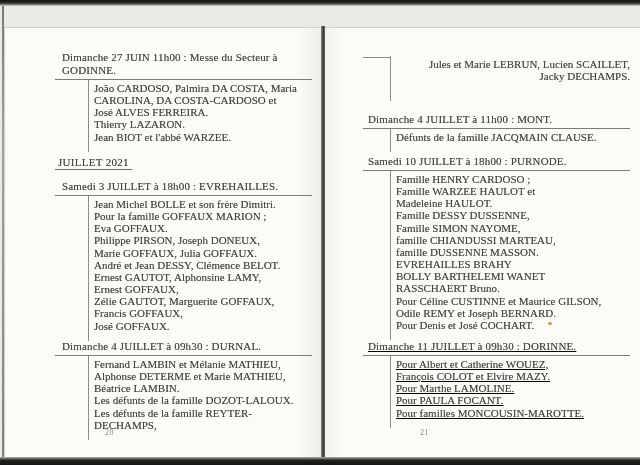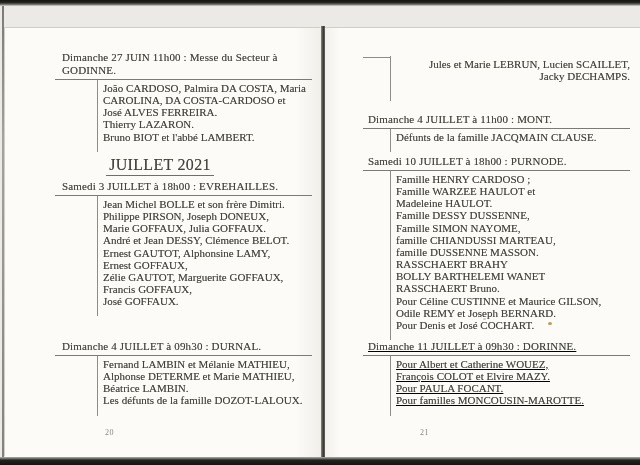--- a/index.html
+++ b/index.html
@@ -46,34 +46,34 @@
   .section{position:absolute;}
   .mass-heading{
     margin:0;font-size:11px;font-weight:normal;line-height:13px;
     letter-spacing:.15px;
     color:#45433c;text-shadow:0 0 .5px rgba(69,67,60,.55);
     border-bottom:1px solid #7b7a74;
     padding:0 0 2px 7px;
   }
   .page-right .mass-heading{padding-left:5px;}
   .intentions{
-    margin-left:42px;border-left:1px solid #8d8c86;
+    margin-left:33px;border-left:1px solid #8d8c86;
     padding:2px 0 9px 5px;
     font-size:11px;line-height:12.15px;
     color:#45433c;text-shadow:0 0 .5px rgba(69,67,60,.55);
   }
   .page-right .intentions{margin-left:27px;}
   .continuation{position:absolute;text-align:right;}
   .continuation .topline{
     position:absolute;left:0;top:1px;width:27px;height:1px;background:#8d8c86;
   }
   .continuation .intentions{min-height:34px;}
   .month-title{
     position:absolute;left:50px;top:128px;width:210px;
-    text-align:center;font-size:16px;letter-spacing:.3px;
+    text-align:left;font-size:11px;letter-spacing:.3px;
     color:#45433c;text-shadow:0 0 .5px rgba(69,67,60,.55);
   }
   .month-title span{
     display:inline-block;border-bottom:1px solid #6f6e68;padding:0 3px 1px 3px;
   }
   .page-num{
     position:absolute;top:400px;width:120px;
     font-size:8px;color:#8a887f;letter-spacing:.5px;
   }
   .page-left .page-num{left:100px;}
@@ -94,50 +94,53 @@
 
   <div class="page page-left">
 
     <div class="section" style="left:50px;top:23px;width:257px;">
       <h2 class="mass-heading">Dimanche 27 JUIN 11h00 : Messe du Secteur à GODINNE.</h2>
       <div class="intentions">
           <div>João CARDOSO, Palmira DA COSTA, Maria</div>
           <div>CAROLINA, DA COSTA-CARDOSO et</div>
           <div>José ALVES FERREIRA.</div>
           <div>Thierry LAZARON.</div>
-          <div>Bruno BIOT et l'abbé LAMBERT.</div>
+          <div>Jean BIOT et l'abbé WARZEE.</div>
         </div>
     </div>
 
     <div class="month-title">
       <span>JUILLET 2021</span>
     </div>
 
     <div class="section" style="left:50px;top:152px;width:257px;">
       <h2 class="mass-heading">Samedi 3 JUILLET à 18h00 : EVREHAILLES.</h2>
       <div class="intentions">
           <div>Jean Michel BOLLE et son frère Dimitri.</div>
+          <div>Pour la famille GOFFAUX MARION ;</div>
+          <div>Eva GOFFAUX.</div>
           <div>Philippe PIRSON, Joseph DONEUX,</div>
           <div>Marie GOFFAUX, Julia GOFFAUX.</div>
           <div>André et Jean DESSY, Clémence BELOT.</div>
           <div>Ernest GAUTOT, Alphonsine LAMY,</div>
           <div>Ernest GOFFAUX,</div>
           <div>Zélie GAUTOT, Marguerite GOFFAUX,</div>
           <div>Francis GOFFAUX,</div>
           <div>José GOFFAUX.</div>
         </div>
     </div>
 
     <div class="section" style="left:50px;top:312px;width:257px;">
       <h2 class="mass-heading">Dimanche 4 JUILLET à 09h30 : DURNAL.</h2>
       <div class="intentions">
           <div>Fernand LAMBIN et Mélanie MATHIEU,</div>
           <div>Alphonse DETERME et Marie MATHIEU,</div>
           <div>Béatrice LAMBIN.</div>
           <div>Les défunts de la famille DOZOT-LALOUX.</div>
+          <div>Les défunts de la  famille REYTER-DECHAMPS,</div>
         </div>
     </div>
 
     <div class="page-num">20</div>
   </div>
 
   <div class="gutter"></div>
 
   <div class="page page-right">
 
@@ -159,34 +162,35 @@
     <div class="section" style="left:38px;top:127px;width:267px;">
       <h2 class="mass-heading">Samedi 10 JUILLET à 18h00 : PURNODE.</h2>
       <div class="intentions">
           <div>Famille HENRY CARDOSO ;</div>
           <div>Famille WARZEE HAULOT et</div>
           <div>Madeleine HAULOT.</div>
           <div>Famille DESSY DUSSENNE,</div>
           <div>Famille SIMON NAYOME,</div>
           <div>famille CHIANDUSSI MARTEAU,</div>
           <div>famille DUSSENNE MASSON.</div>
-          <div>RASSCHAERT BRAHY</div>
+          <div>EVREHAILLES BRAHY</div>
           <div>BOLLY BARTHELEMI WANET</div>
           <div>RASSCHAERT Bruno.</div>
           <div>Pour Céline CUSTINNE et Maurice GILSON,</div>
           <div>Odile REMY et Joseph BERNARD.</div>
           <div>Pour Denis et José COCHART.</div>
         </div>
     </div>
 
     <div class="section" style="left:38px;top:312px;width:267px;text-decoration:underline;">
       <h2 class="mass-heading">Dimanche 11 JUILLET à 09h30 : DORINNE.</h2>
       <div class="intentions">
           <div>Pour Albert et Catherine WOUEZ,</div>
           <div>François COLOT et Elvire MAZY.</div>
+          <div>Pour Marthe LAMOLINE.</div>
           <div>Pour PAULA FOCANT.</div>
           <div>Pour familles MONCOUSIN-MAROTTE.</div>
         </div>
     </div>
 
     <div class="page-num">21</div>
   </div>
 
   <div class="speck speck-1"></div>
   <div class="speck speck-2"></div>

